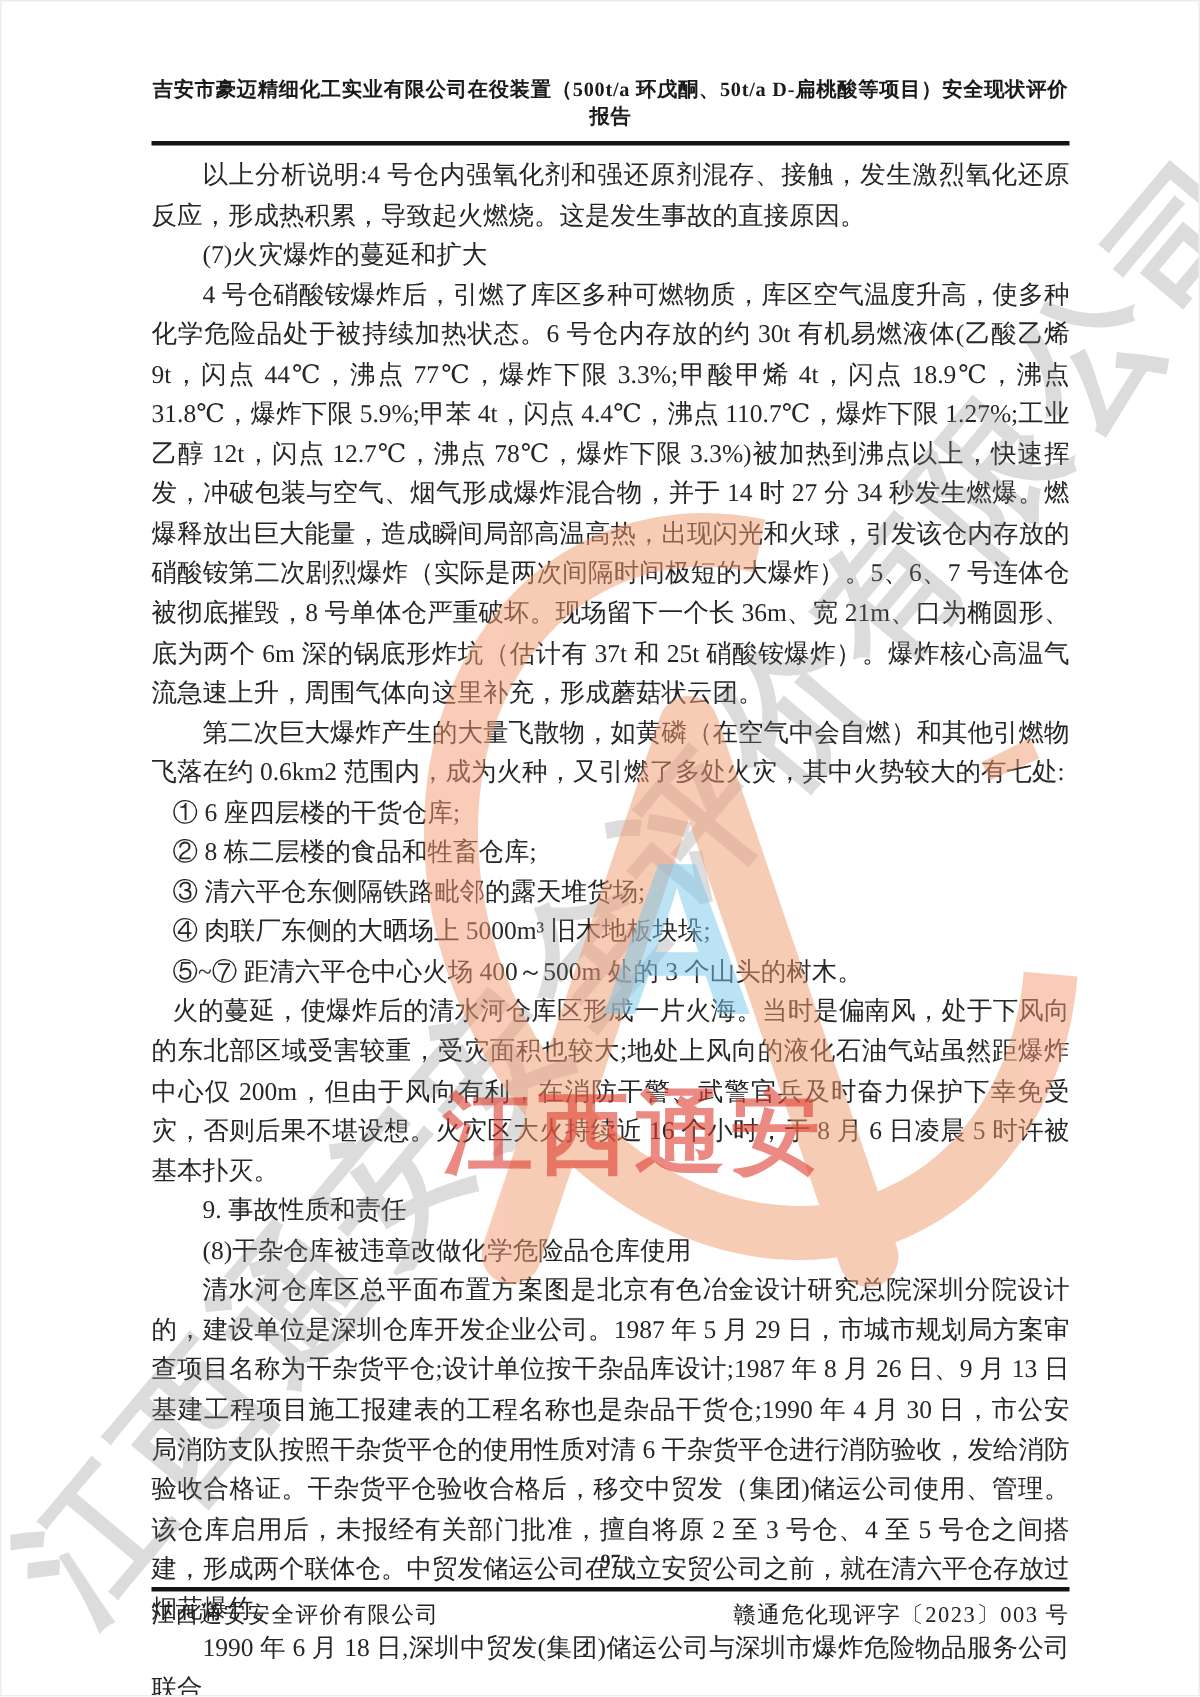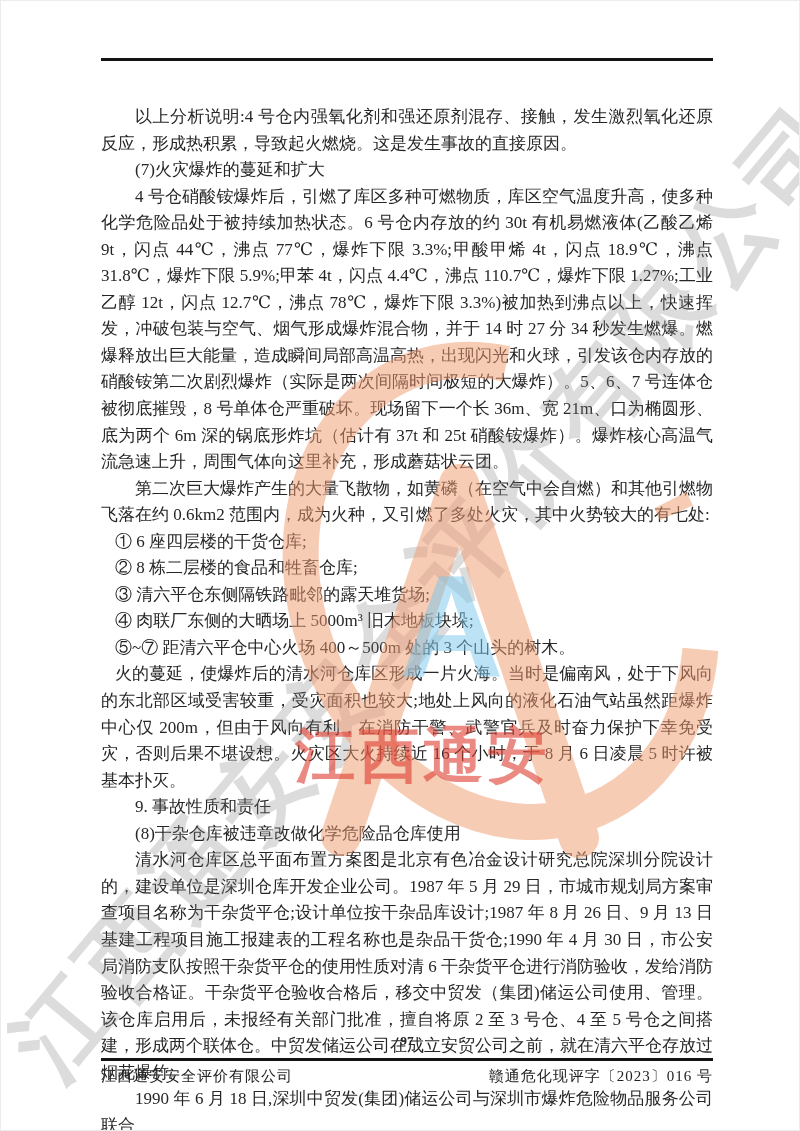--- a/index.html
+++ b/index.html
@@ -62,20 +62,21 @@
     font-family:"Liberation Serif","DejaVu Serif",serif;
   }
   .wm-logo{position:absolute;left:230px;top:285px;}
 </style>
 </head>
 <body>
 
 <div class="page">
 
   <div class="header">
+    <div class="header-title">吉安市豪迈精细化工实业有限公司在役装置（500t/a 环戊酮、50t/a D-扁桃酸等项目）安全现状评价报告</div>
     <div class="header-rule"></div>
   </div>
 
   <div class="body-text">
       <p class="para indent-2">以上分析说明:4 号仓内强氧化剂和强还原剂混存、接触，发生激烈氧化还原反应，形成热积累，导致起火燃烧。这是发生事故的直接原因。</p>
       <p class="para indent-2">(7)火灾爆炸的蔓延和扩大</p>
       <p class="para indent-2">4 号仓硝酸铵爆炸后，引燃了库区多种可燃物质，库区空气温度升高，使多种化学危险品处于被持续加热状态。6 号仓内存放的约 30t 有机易燃液体(乙酸乙烯 9t，闪点 44℃，沸点 77℃，爆炸下限 3.3%;甲酸甲烯 4t，闪点 18.9℃，沸点 31.8℃，爆炸下限 5.9%;甲苯 4t，闪点 4.4℃，沸点 110.7℃，爆炸下限 1.27%;工业乙醇 12t，闪点 12.7℃，沸点 78℃，爆炸下限 3.3%)被加热到沸点以上，快速挥发，冲破包装与空气、烟气形成爆炸混合物，并于 14 时 27 分 34 秒发生燃爆。燃爆释放出巨大能量，造成瞬间局部高温高热，出现闪光和火球，引发该仓内存放的硝酸铵第二次剧烈爆炸（实际是两次间隔时间极短的大爆炸）。5、6、7 号连体仓被彻底摧毁，8 号单体仓严重破坏。现场留下一个长 36m、宽 21m、口为椭圆形、底为两个 6m 深的锅底形炸坑（估计有 37t 和 25t 硝酸铵爆炸）。爆炸核心高温气流急速上升，周围气体向这里补充，形成蘑菇状云团。</p>
       <p class="para indent-2">第二次巨大爆炸产生的大量飞散物，如黄磷（在空气中会自燃）和其他引燃物飞落在约 0.6km2 范围内，成为火种，又引燃了多处火灾，其中火势较大的有七处:</p>
       <p class="para indent-0_8">① 6 座四层楼的干货仓库;</p>
       <p class="para indent-0_8">② 8 栋二层楼的食品和牲畜仓库;</p>
@@ -86,21 +87,21 @@
       <p class="para indent-2">9.  事故性质和责任</p>
       <p class="para indent-2">(8)干杂仓库被违章改做化学危险品仓库使用</p>
       <p class="para indent-2">清水河仓库区总平面布置方案图是北京有色冶金设计研究总院深圳分院设计的，建设单位是深圳仓库开发企业公司。1987 年 5 月 29 日，市城市规划局方案审查项目名称为干杂货平仓;设计单位按干杂品库设计;1987 年 8 月 26 日、9 月 13 日基建工程项目施工报建表的工程名称也是杂品干货仓;1990 年 4 月 30 日，市公安局消防支队按照干杂货平仓的使用性质对清 6 干杂货平仓进行消防验收，发给消防验收合格证。干杂货平仓验收合格后，移交中贸发（集团)储运公司使用、管理。该仓库启用后，未报经有关部门批准，擅自将原 2 至 3 号仓、4 至 5 号仓之间搭建，形成两个联体仓。中贸发储运公司在成立安贸公司之前，就在清六平仓存放过烟花爆竹。</p>
       <p class="para indent-2">1990 年 6 月 18 日,深圳中贸发(集团)储运公司与深圳市爆炸危险物品服务公司联合</p>
     </div>
 
   <div class="page-number">97</div>
   <div class="footer-rule"></div>
   <div class="footer-row">
     <span>江西通安安全评价有限公司</span>
-    <span>赣通危化现评字〔2023〕016 号</span>
+    <span>赣通危化现评字〔2023〕003 号</span>
   </div>
 
   <div class="watermark">
     <span class="wm-gray">江西通安安全评价有限公司</span>
     <svg class="wm-logo" width="540" height="620" viewBox="0 0 540 620">
       <g fill="none" stroke="#F19A6E" opacity="0.5">
         <ellipse cx="270" cy="305" rx="192" ry="238" stroke-width="36" transform="rotate(-24 270 305)" stroke-dasharray="980 220" stroke-dashoffset="-140"></ellipse>
         <path d="M110,550 L228,198 L348,552" stroke-width="40" stroke-linejoin="round" stroke-linecap="round"></path>
       </g>
     </svg>

